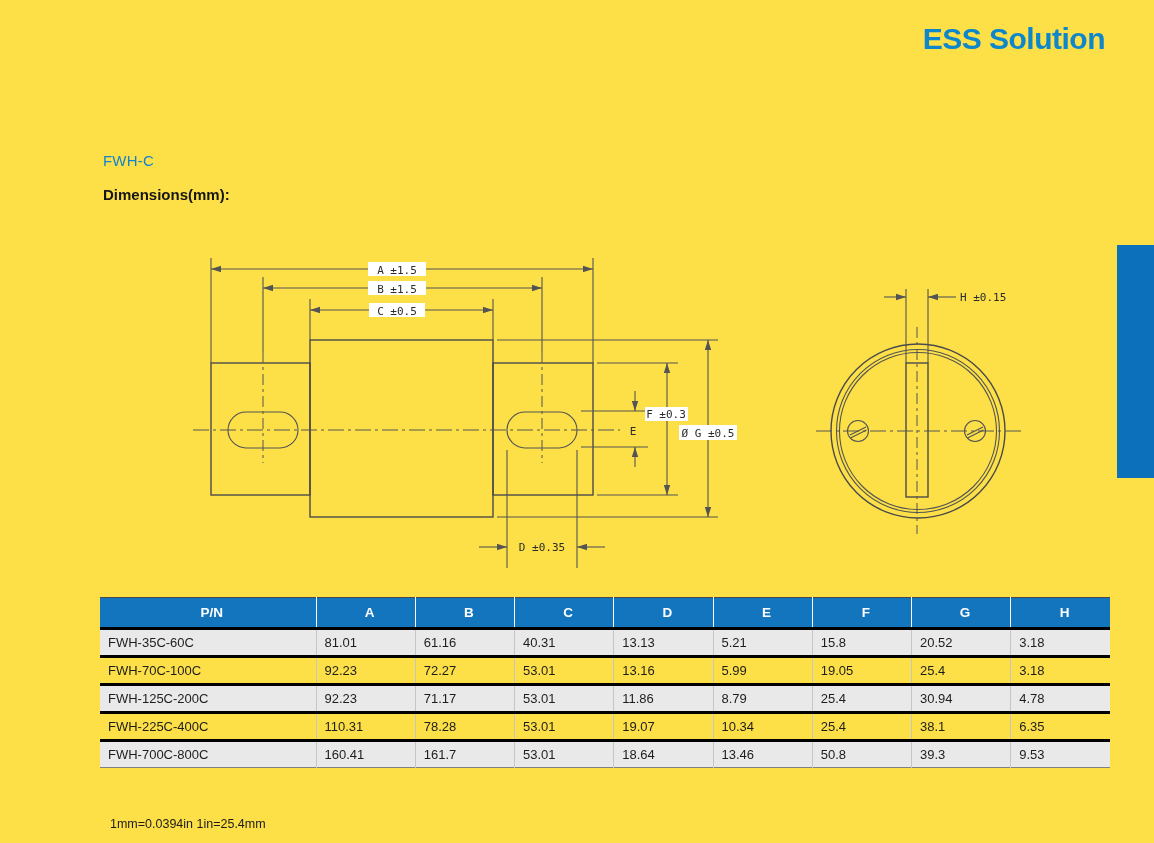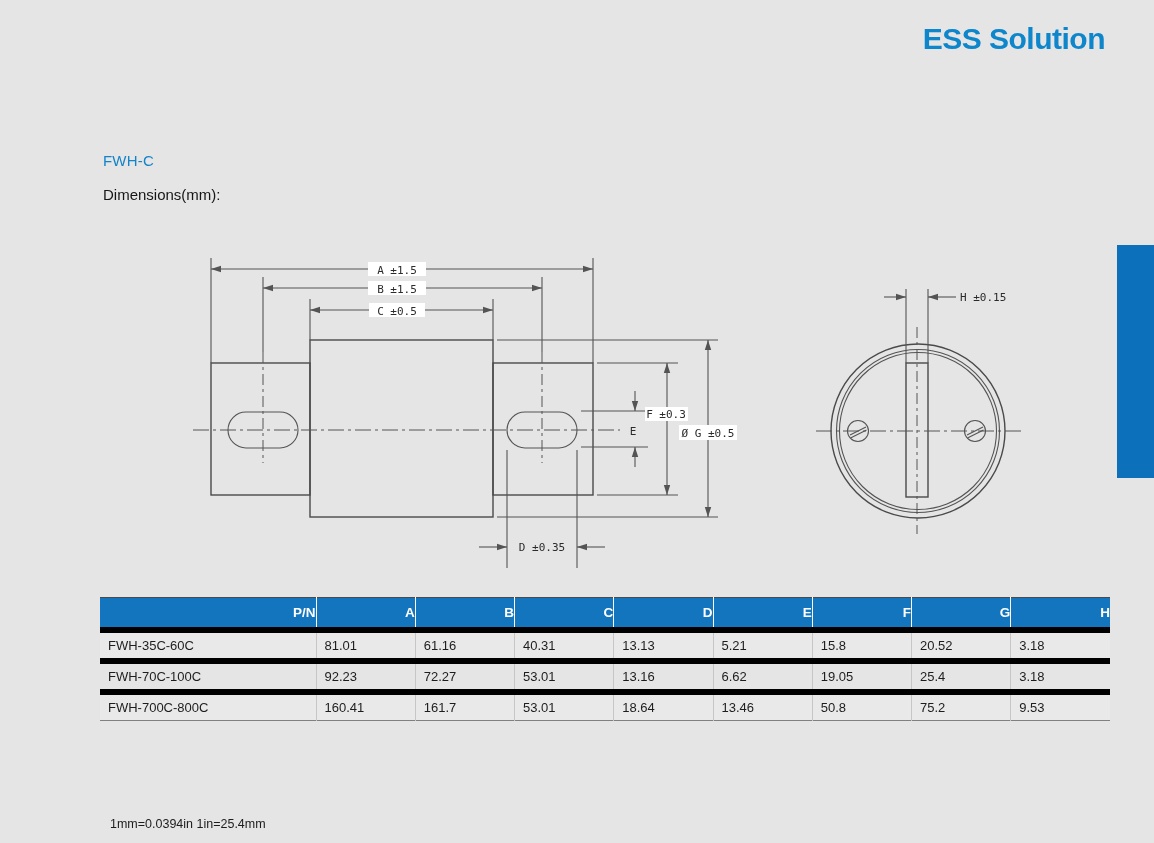--- a/index.html
+++ b/index.html
@@ -1,41 +1,41 @@
 <!DOCTYPE html>
 <html style="--brand-blue: #0d86cc; --section-blue: #1484c9; --table-header-blue: #1475bf; --sidebar-blue: #0c71ba; --row-alt-gray: #e9e9e9;"><head>
 <meta charset="utf-8">
 <style>
   html,body{margin:0;padding:0;background:#fff;}
   body{width:1154px;height:843px;position:relative;font-family:"Liberation Sans",sans-serif;overflow:hidden;}
-  .page{position:absolute;inset:0;background:#e5e5e5;}
+  .page{position:absolute;inset:0;background:#fde047;}
 
   .brand-block{position:absolute;top:22px;right:49px;text-align:right;}
   .brand{font-size:30px;font-weight:bold;color:var(--brand-blue,#0d86cc);letter-spacing:-0.5px;line-height:1.1;}
   .series{font-size:22px;color:#3d3d3d;line-height:1.2;margin-top:1px;}
 
   .section-title{position:absolute;left:103px;top:152px;font-size:15px;font-weight:normal;color:var(--section-blue,#1484c9);letter-spacing:.2px;}
-  .dims-label{position:absolute;left:103px;top:186px;font-size:15px;font-weight:normal;color:#161616;}
+  .dims-label{position:absolute;left:103px;top:186px;font-size:15px;font-weight:bold;color:#161616;}
 
   .drawing{position:absolute;left:150px;top:235px;}
   .drawing text{font-family:"DejaVu Sans Mono","Liberation Mono",monospace;font-size:11px;fill:#2b2b2b;}
   .drawing .ln{stroke:#545454;stroke-width:1.1;fill:none;}
   .drawing .thick{stroke:#4a4a4a;stroke-width:1.4;fill:none;}
   .drawing .cl{stroke:#545454;stroke-width:1;fill:none;stroke-dasharray:16 4 3 4;}
   .drawing .clv{stroke:#545454;stroke-width:1;fill:none;stroke-dasharray:11 4 3 4;}
   .drawing .ah{fill:#545454;stroke:none;}
   .drawing .bg{fill:#fff;stroke:none;}
 
   .sidebar-bar{position:absolute;right:0;top:245px;width:37px;height:233px;background:var(--sidebar-blue,#0c71ba);}
 
   .dim-table{position:absolute;left:100px;top:597px;width:1010px;border-collapse:collapse;table-layout:fixed;border-top:1px solid #4a4a4a;border-bottom:1px solid #808080;}
   .dim-table col.pn{width:216px;}
-  .dim-table th{background:var(--table-header-blue,#1475bf);color:#fff;font-size:13.5px;font-weight:bold;text-align:right;padding:6px 0 6px 8px;height:17px;}
+  .dim-table th{background:var(--table-header-blue,#1475bf);color:#fff;font-size:13.5px;font-weight:bold;text-align:center;padding:6px 0 6px 8px;height:17px;}
   .dim-table th+th{border-left:1px solid #fff;}
-  .dim-table td{font-size:13px;color:#1d1d1d;text-align:left;padding:5px 0 5px 8px;border-top:6px solid #000000;white-space:nowrap;}
+  .dim-table td{font-size:13px;color:#1d1d1d;text-align:left;padding:5px 0 5px 8px;border-top:3px solid #000000;white-space:nowrap;}
   .dim-table td+td{border-left:1px solid #c6c6c6;}
   .dim-table tbody tr:nth-child(odd){background:var(--row-alt-gray,#e9e9e9);}
 
   .footnote{position:absolute;left:110px;top:817px;font-size:12.5px;color:#1d1d1d;}
 </style>
 </head>
 <body>
 
 <div class="page">
 
@@ -201,34 +201,56 @@
           <td>15.8</td>
           <td>20.52</td>
           <td>3.18</td>
         </tr>
         <tr>
           <td>FWH-70C-100C</td>
           <td>92.23</td>
           <td>72.27</td>
           <td>53.01</td>
           <td>13.16</td>
-          <td>6.62</td>
+          <td>5.99</td>
           <td>19.05</td>
           <td>25.4</td>
           <td>3.18</td>
         </tr>
         <tr>
+          <td>FWH-125C-200C</td>
+          <td>92.23</td>
+          <td>71.17</td>
+          <td>53.01</td>
+          <td>11.86</td>
+          <td>8.79</td>
+          <td>25.4</td>
+          <td>30.94</td>
+          <td>4.78</td>
+        </tr>
+        <tr>
+          <td>FWH-225C-400C</td>
+          <td>110.31</td>
+          <td>78.28</td>
+          <td>53.01</td>
+          <td>19.07</td>
+          <td>10.34</td>
+          <td>25.4</td>
+          <td>38.1</td>
+          <td>6.35</td>
+        </tr>
+        <tr>
           <td>FWH-700C-800C</td>
           <td>160.41</td>
           <td>161.7</td>
           <td>53.01</td>
           <td>18.64</td>
           <td>13.46</td>
           <td>50.8</td>
-          <td>75.2</td>
+          <td>39.3</td>
           <td>9.53</td>
         </tr>
       </tbody>
   </table>
 
   <div class="footnote">1mm=0.0394in 1in=25.4mm</div>
 
   <div class="sidebar-bar"></div>
 </div>
 

